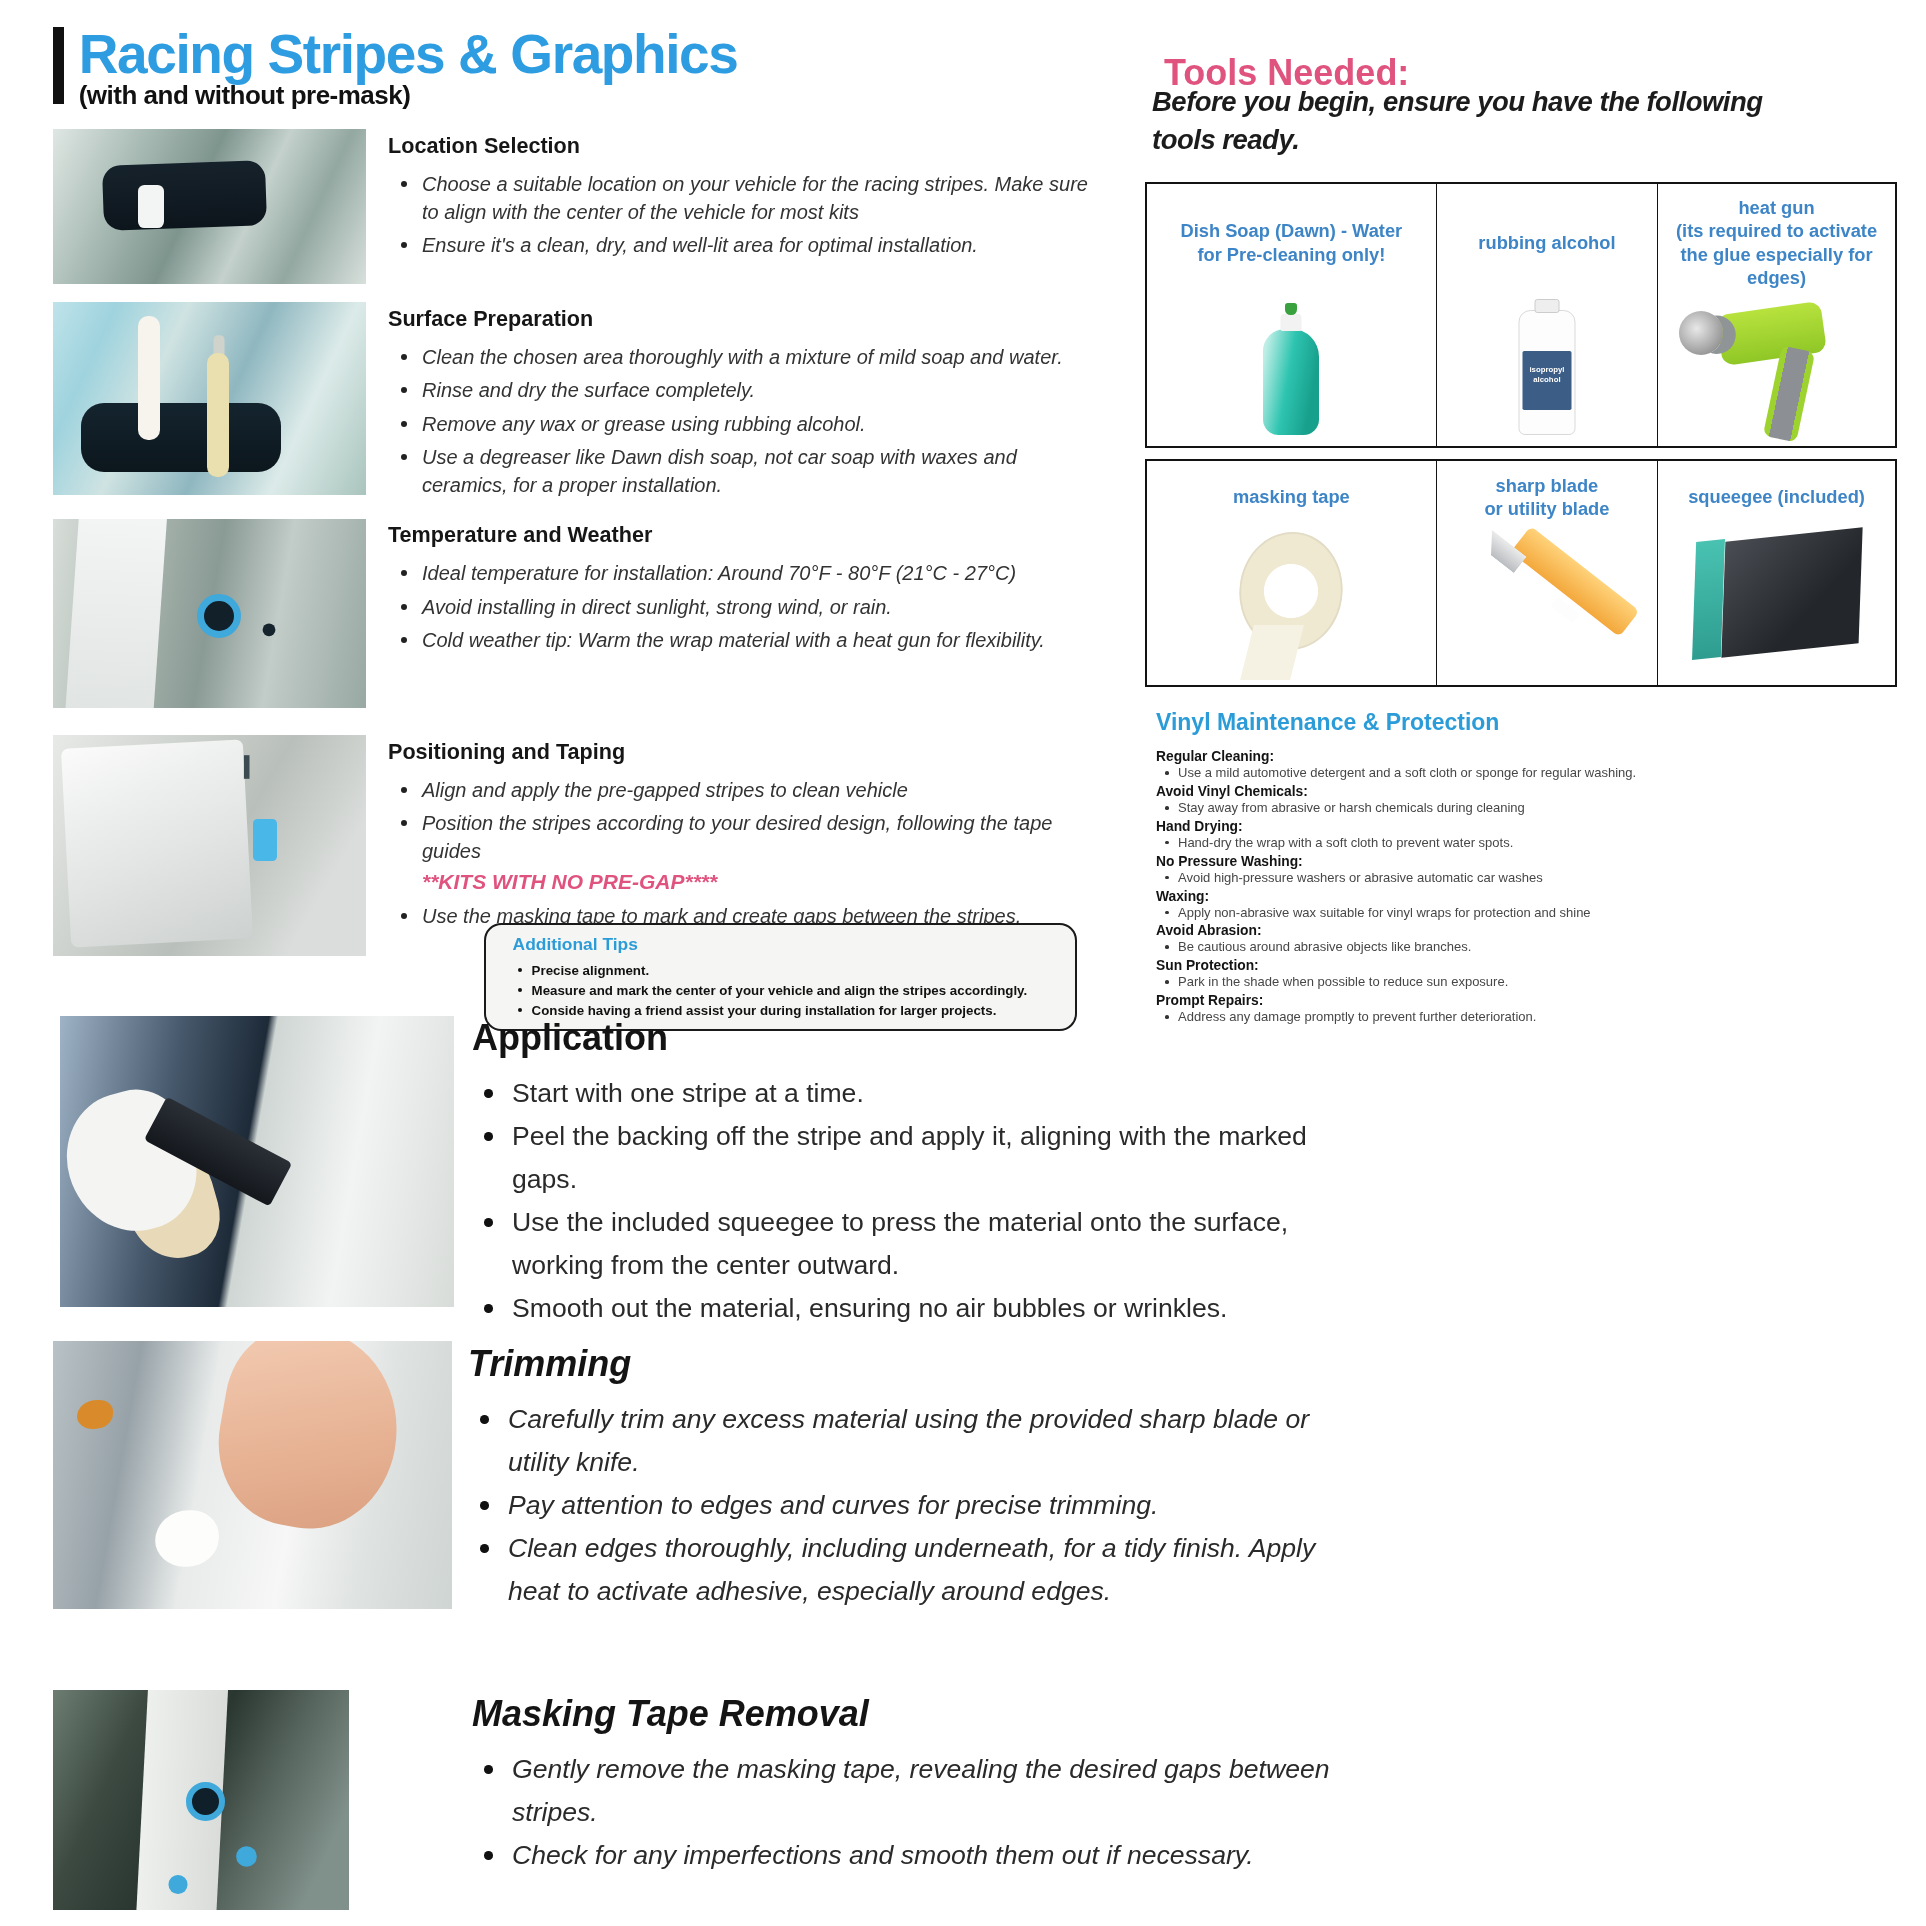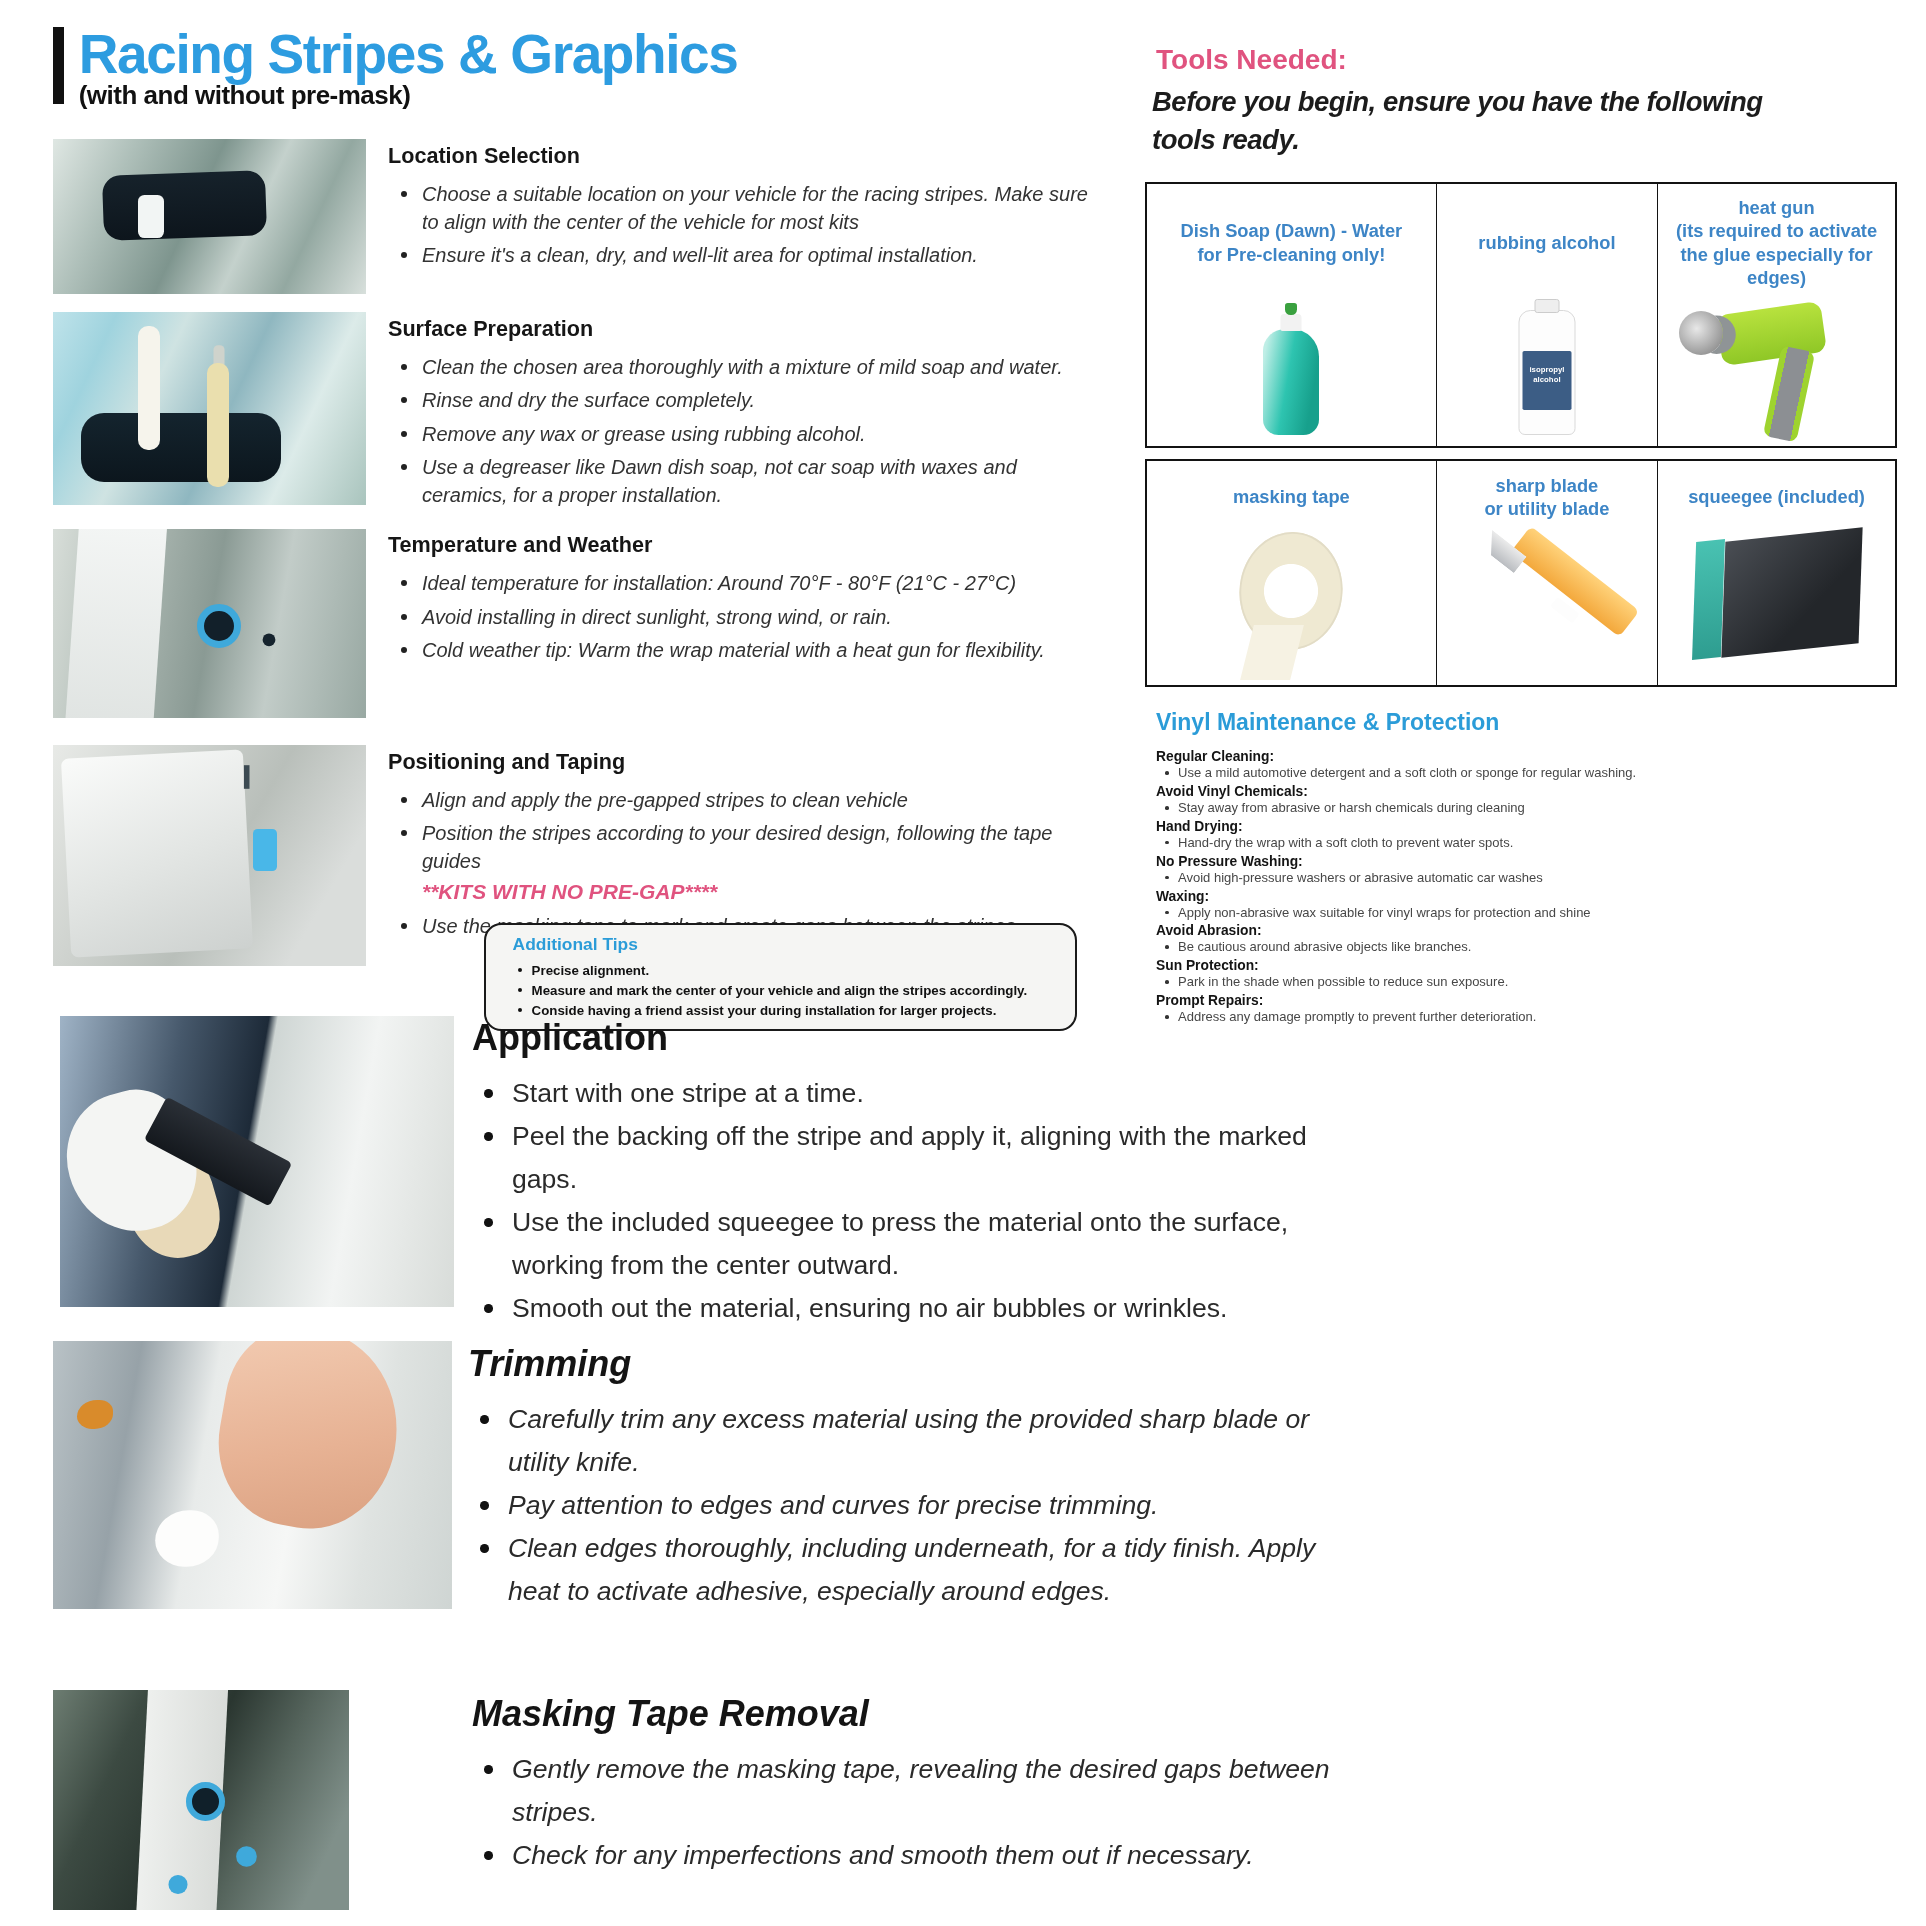--- a/index.html
+++ b/index.html
@@ -12,21 +12,21 @@
   html,body{margin:0;padding:0;background:#ffffff;}
   body{width:1926px;height:1926px;position:relative;font-family:"Liberation Sans",sans-serif;color:var(--ink);overflow:hidden;}
 
   
   .header{position:absolute;left:53px;top:26.6px;display:flex;}
   .title-bar{width:11px;height:77px;background:#111;margin-right:14.7px;flex:0 0 11px;}
   .page-title{font-size:55px;line-height:1.0;font-weight:700;color:var(--title-blue);margin:0;letter-spacing:-1.4px;}
   .page-subtitle{font-size:26px;font-weight:700;color:#111;margin-top:-1.8px;letter-spacing:-0.5px;}
 
   
-  #steps{position:absolute;left:53px;top:139px;width:1055px;}
+  #steps{position:absolute;left:53px;top:129px;width:1055px;}
   .step{display:flex;gap:22px;}
   .step:nth-of-type(1){margin-bottom:18.3px;}
   .step:nth-of-type(2){margin-bottom:13.8px;}
   .step:nth-of-type(3){margin-bottom:27.5px;}
   .step .photo{flex:0 0 313px;width:313px;}
   .step-text{width:715px;}
   .step-heading{font-size:21.6px;font-weight:700;margin:3.7px 0 11px;color:#161616;}
   .step-bullets{list-style:none;margin:0;padding:0;}
   .step-bullets li{font-size:20px;line-height:28px;color:#333;position:relative;padding-left:34px;margin-bottom:5.5px;font-style:italic;}
   .step-bullets li::before{content:"";position:absolute;left:13px;top:11px;width:6px;height:6px;border-radius:50%;background:#222;}
@@ -58,21 +58,21 @@
   .ph-7::after{left:45%;top:42%;width:26.6px;height:26.6px;border-radius:50%;border:6.9px solid #3fa9db;background:#10202a;box-shadow:41px 55px 0 -9.2px #3fa9db,-27.5px 83px 0 -10px #3fa9db;}
 
   
   .tips{position:absolute;left:484px;top:923px;width:593px;box-sizing:border-box;border:2.3px solid #1a1a1a;border-radius:17.4px;background:#f5f5f3;padding:9.2px 13px 8.3px 26.6px;}
   .tips-heading{color:var(--section-blue);font-size:17.4px;font-weight:700;margin:0 0 5.5px;}
   .tips-list{list-style:none;margin:0;padding:0;}
   .tips-list li{font-size:13.3px;font-weight:700;line-height:20px;color:#111;position:relative;padding-left:19px;}
   .tips-list li::before{content:"";position:absolute;left:5.5px;top:7.3px;width:4.1px;height:4.1px;border-radius:50%;background:#111;}
 
   
-  .tools-heading{position:absolute;left:1152px;top:40px;font-size:28px;font-weight:700;color:var(--pink);margin:4px;}
+  .tools-heading{position:absolute;left:1152px;top:40px;font-size:36px;font-weight:700;color:var(--pink);margin:12px;}
   .tools-intro{position:absolute;left:1152px;top:83px;width:651px;font-size:27.5px;font-weight:700;font-style:italic;line-height:38px;color:#1c1c1c;letter-spacing:-0.5px;}
   .tools-table{position:absolute;left:1145px;width:752px;box-sizing:border-box;border:2.8px solid #131313;display:flex;background:#fff;}
   #tools-row-1{top:182px;height:266px;}
   #tools-row-2{top:459px;height:228px;}
   .tool-cell{box-sizing:border-box;padding:11px 7.3px 8.3px;display:flex;flex-direction:column;align-items:center;}
   .tool-cell:nth-child(1){width:38.6%;}
   .tool-cell:nth-child(2){width:29.6%;}
   .tool-cell:nth-child(3){width:31.8%;}
   .tool-cell + .tool-cell{border-left:1.8px solid #131313;}
   .tool-label{color:var(--tool-blue);font-weight:700;font-size:18.3px;line-height:23.4px;text-align:center;white-space:pre-line;display:flex;align-items:center;justify-content:center;}

